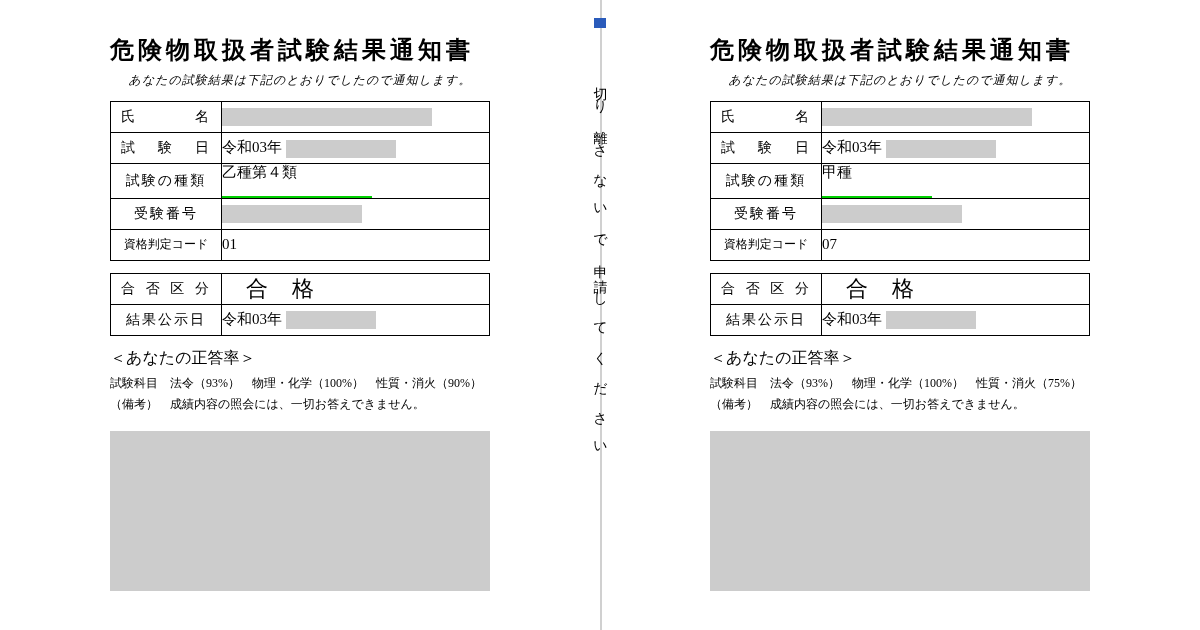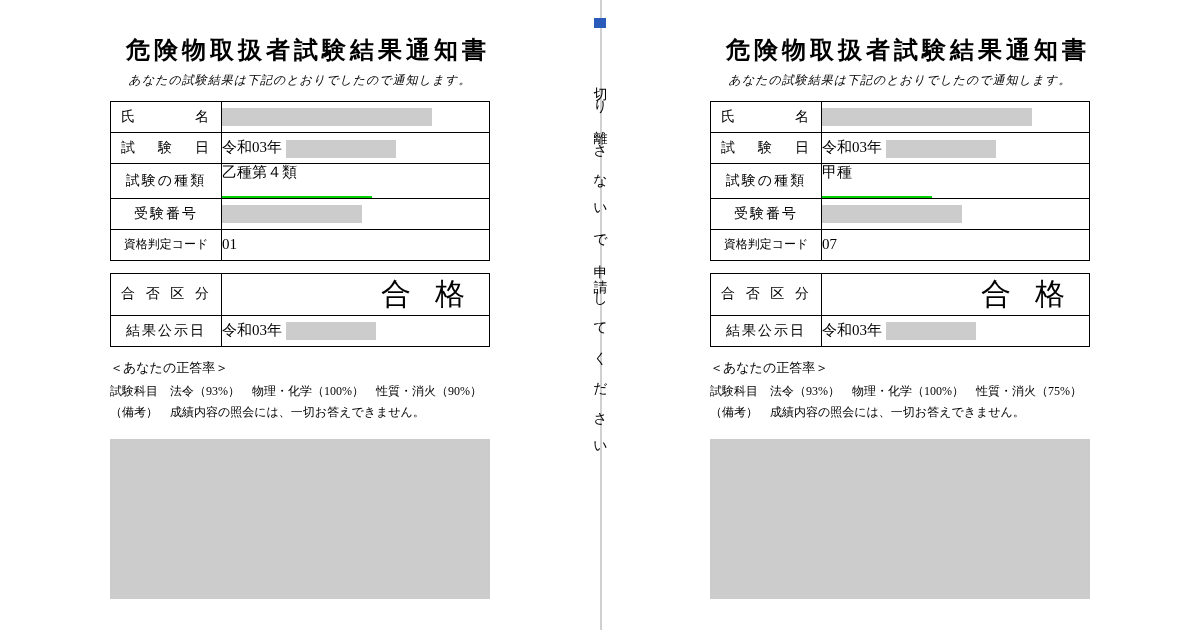--- a/index.html
+++ b/index.html
@@ -1,30 +1,30 @@
 <!DOCTYPE html>
 <html><head>
 <meta charset="utf-8">
 <style>
   html,body{margin:0;padding:0;background:#fff;font-family:"MS Mincho","Hiragino Mincho ProN",serif;color:#000;}
   .page{width:1200px;height:630px;display:flex;position:relative;}
   .panel{width:50%;height:100%;box-sizing:border-box;padding:10px 30px 0 30px;position:relative;}
   .panel-inner{width:380px;margin:0 auto;}
-  .title{font-size:24px;font-weight:600;text-align:right;letter-spacing:4px;margin-top:24px;}
+  .title{font-size:24px;font-weight:600;text-align:left;letter-spacing:4px;margin-top:24px;}
   .subtitle{font-size:12px;text-align:center;margin-top:6px;margin-bottom:12px;letter-spacing:1px;font-style:italic;}
   table.form{border-collapse:collapse;width:100%;margin-bottom:12px;}
   table.form td{border:1.5px solid #000;padding:0;height:30px;vertical-align:middle;}
   td.label{width:110px;font-size:14px;text-align:center;letter-spacing:2px;}
   td.label.tight{font-size:12px;letter-spacing:0;}
   td.value{font-size:15px;padding-left:8px;position:relative;}
   .lj{display:flex;justify-content:space-between;padding:0 10px;}
   .redact{display:inline-block;background:#ccc;height:18px;vertical-align:middle;}
   .underline-green{border-bottom:2.5px solid #00d000;display:inline-block;padding-bottom:15px;line-height:1.1;}
-  .big{font-size:30px;letter-spacing:24px;text-align:right;display:block;padding-left:24px;}
-  .score-head{font-size:13px;margin-top:12px;}
+  .big{font-size:22px;letter-spacing:24px;text-align:left;display:block;padding-left:24px;}
+  .score-head{font-size:16px;margin-top:12px;}
   .score-line{font-size:12px;margin-top:6px;}
   .note{font-size:12px;margin-top:4px;}
   .graybox{background:#ccc;width:100%;height:160px;margin-top:18px;}
   .divider{position:absolute;left:50%;top:0;bottom:0;width:0;border-left:2px solid #d0d0d0;}
   .vmark{position:absolute;left:50%;top:18px;width:12px;height:10px;background:#2a5bbb;transform:translateX(-50%);}
   .vtext{position:absolute;left:50%;top:76px;transform:translateX(-50%);font-size:14px;writing-mode:vertical-rl;letter-spacing:14px;line-height:1;}
 </style>
 </head>
 <body>
 

